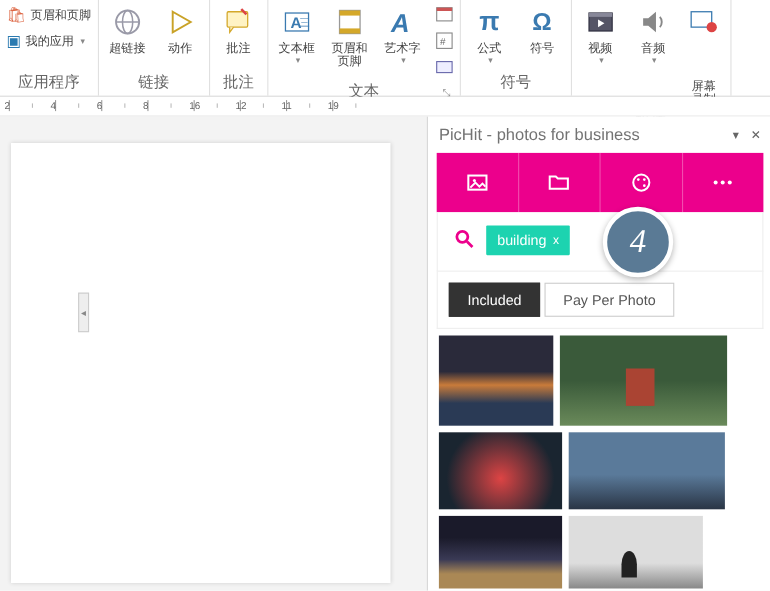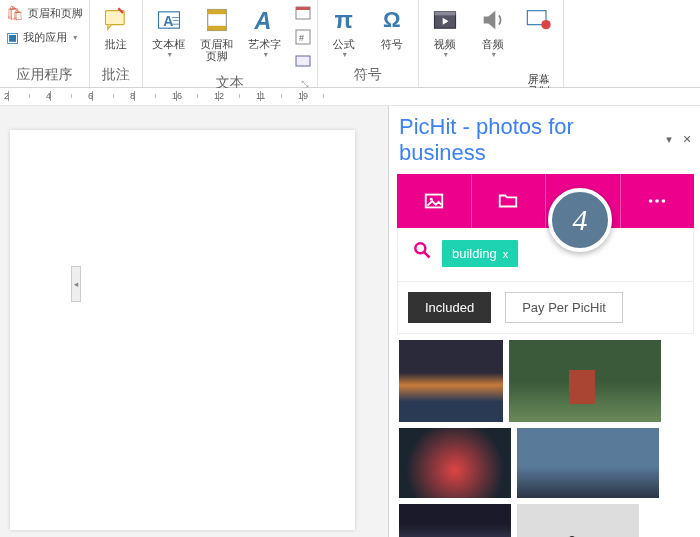--- a/index.html
+++ b/index.html
@@ -27,34 +27,34 @@
 .ruler-tick::after { content: ''; position: absolute; left: 21px; top: 6px; width: 1px; height: 4px; background: #bbb; }
 
 
 .main { position: absolute; top: 106px; left: 0; right: 0; bottom: 0; display: flex; background: #f3f3f3; }
 .doc-area { flex: 1; position: relative; overflow: hidden; background: #f3f3f3; }
 .page { position: absolute; left: 10px; top: 24px; width: 345px; height: 400px; background: #fff; box-shadow: 0 0 4px rgba(0,0,0,.15); }
 
 
 .pane { width: 312px; background: #fff; border-left: 1px solid #d4d4d4; position: relative; display: flex; flex-direction: column; }
 .pane-header { display: flex; align-items: center; padding: 8px 6px 8px 10px; }
-.pane-title { font-size: 22px; color: #3b82f6; flex: 1; font-weight: 400; }
+.pane-title { font-size: 15px; color: #737373; flex: 1; font-weight: 400; }
 .pane-ctrl { width: 14px; height: 14px; font-size: 11px; color: #666; cursor: pointer; text-align: center; margin-left: 4px; }
 
 .pink-tabs { display: flex; background: #ec008c; height: 54px; margin: 0 6px 0 8px; }
 .pink-tab { flex: 1; display: flex; align-items: center; justify-content: center; border-right: 1px solid rgba(255,255,255,.3); cursor: pointer; }
 .pink-tab:last-child { border-right: none; }
 .pink-tab svg { fill: #fff; }
 
-.search-row { display: flex; padding: 12px 8px 14px 14px; gap: 10px; border-bottom: 1px solid #eee; margin: 0 6px 0 8px; position: relative; background:#fff; border-left:1px solid #eee; border-right:1px solid #eee; }
+.search-row { display: flex; align-items: center; padding: 12px 8px 14px 14px; gap: 10px; border-bottom: 1px solid #eee; margin: 0 6px 0 8px; position: relative; background:#fff; border-left:1px solid #eee; border-right:1px solid #eee; }
 .search-icon { color: #ec008c; }
 .tag { background: #1dd3b0; color: #fff; padding: 6px 10px; font-size: 13px; border-radius: 1px; display: flex; align-items: center; gap: 6px; }
 .tag-x { font-size: 11px; cursor: pointer; }
 
-.cat-tabs { display: flex; padding: 10px 8px 10px 10px; gap: 14px; border-bottom:1px solid #eee; margin:0 6px 0 8px; border-left:1px solid #eee; border-right:1px solid #eee;}
+.cat-tabs { display: flex; padding: 10px 8px 10px 10px; gap: 4px; border-bottom:1px solid #eee; margin:0 6px 0 8px; border-left:1px solid #eee; border-right:1px solid #eee;}
 .cat-tab { padding: 7px 16px; font-size: 13px; cursor: pointer; border:1px solid #ccc; background:#fff; color:#555; }
 .cat-tab.active { background: #333; color: #fff; border-color:#333; }
 
 .results { padding: 6px 6px 0 10px; overflow: auto; flex: 1; display: flex; flex-wrap: wrap; gap: 6px; align-content: flex-start; margin:0 6px 0 0;}
 .thumb { background: linear-gradient(135deg,#334,#778); cursor: pointer; }
 .t1 { width: 104px; height: 82px; background: linear-gradient(to bottom,#2a2a3a 40%,#c97b3a 55%,#2a3a55 75%); }
 .t2 { width: 152px; height: 82px; background: linear-gradient(to bottom,#3a5a3a 50%,#6a8a5a); position:relative;}
 .t2::after{content:'';position:absolute;left:60px;top:30px;width:26px;height:34px;background:#a43;}
 .t3 { width: 112px; height: 70px; background: radial-gradient(circle at 50% 60%,#d44,#1a2530 70%); }
 .t4 { width: 142px; height: 70px; background: linear-gradient(to bottom,#5a7a9a 55%,#2a3545); }
@@ -81,20 +81,43 @@
         <div class="small-btn">
           <span style="color:#2a7ab0; font-size:14px;">▣</span>
           <span>我的应用</span>
           <span class="dd-arrow">▾</span>
         </div>
       </div>
     </div>
     <div class="ribbon-group-label">应用程序</div>
   </div>
 
+  <div class="ribbon-group">
+    <div class="ribbon-row">
+      <div class="big-btn">
+        <div class="icon-box">
+          <svg width="28" height="28" viewBox="0 0 24 24">
+              <circle cx="12" cy="12" r="9" fill="none" stroke="#9a9aa8" stroke-width="1.5"></circle>
+              <ellipse cx="12" cy="12" rx="4" ry="9" fill="none" stroke="#9a9aa8" stroke-width="1.2"></ellipse>
+              <line x1="3" y1="12" x2="21" y2="12" stroke="#9a9aa8"></line>
+            </svg>
+        </div>
+        <div class="lbl">超链接</div>
+      </div>
+      <div class="big-btn">
+        <div class="icon-box">
+          <svg width="28" height="28" viewBox="0 0 24 24">
+              <path d="M6 4l14 8-14 8z" fill="none" stroke="#c9a227" stroke-width="1.5"></path>
+            </svg>
+        </div>
+        <div class="lbl">动作</div>
+      </div>
+    </div>
+    <div class="ribbon-group-label">链接</div>
+  </div>
 
   <div class="ribbon-group">
     <div class="ribbon-row">
       <div class="big-btn">
         <div class="icon-box">
           <svg width="28" height="28" viewBox="0 0 24 24">
               <rect x="3" y="4" width="16" height="12" rx="1" fill="#fff3c4" stroke="#d4a82a"></rect>
               <path d="M8 16l-3 4v-4" fill="#fff3c4" stroke="#d4a82a"></path>
               <path d="M14 2l4 4" stroke="#d44" stroke-width="2"></path>
             </svg>
@@ -295,21 +318,21 @@
           </svg>
       </span>
       <div class="tag">
         <span>building</span>
         <span class="tag-x">x</span>
       </div>
     </div>
 
     <div class="cat-tabs">
       <div class="cat-tab active">Included</div>
-      <div class="cat-tab">Pay Per PicHit</div>
+      <div class="cat-tab">Pay Per Photo</div>
     </div>
 
     <div class="results">
       <div class="thumb t1"></div>
       <div class="thumb t2"></div>
       <div class="thumb t3"></div>
       <div class="thumb t4"></div>
       <div class="thumb t5"></div>
       <div class="thumb t6"></div>
     </div>

